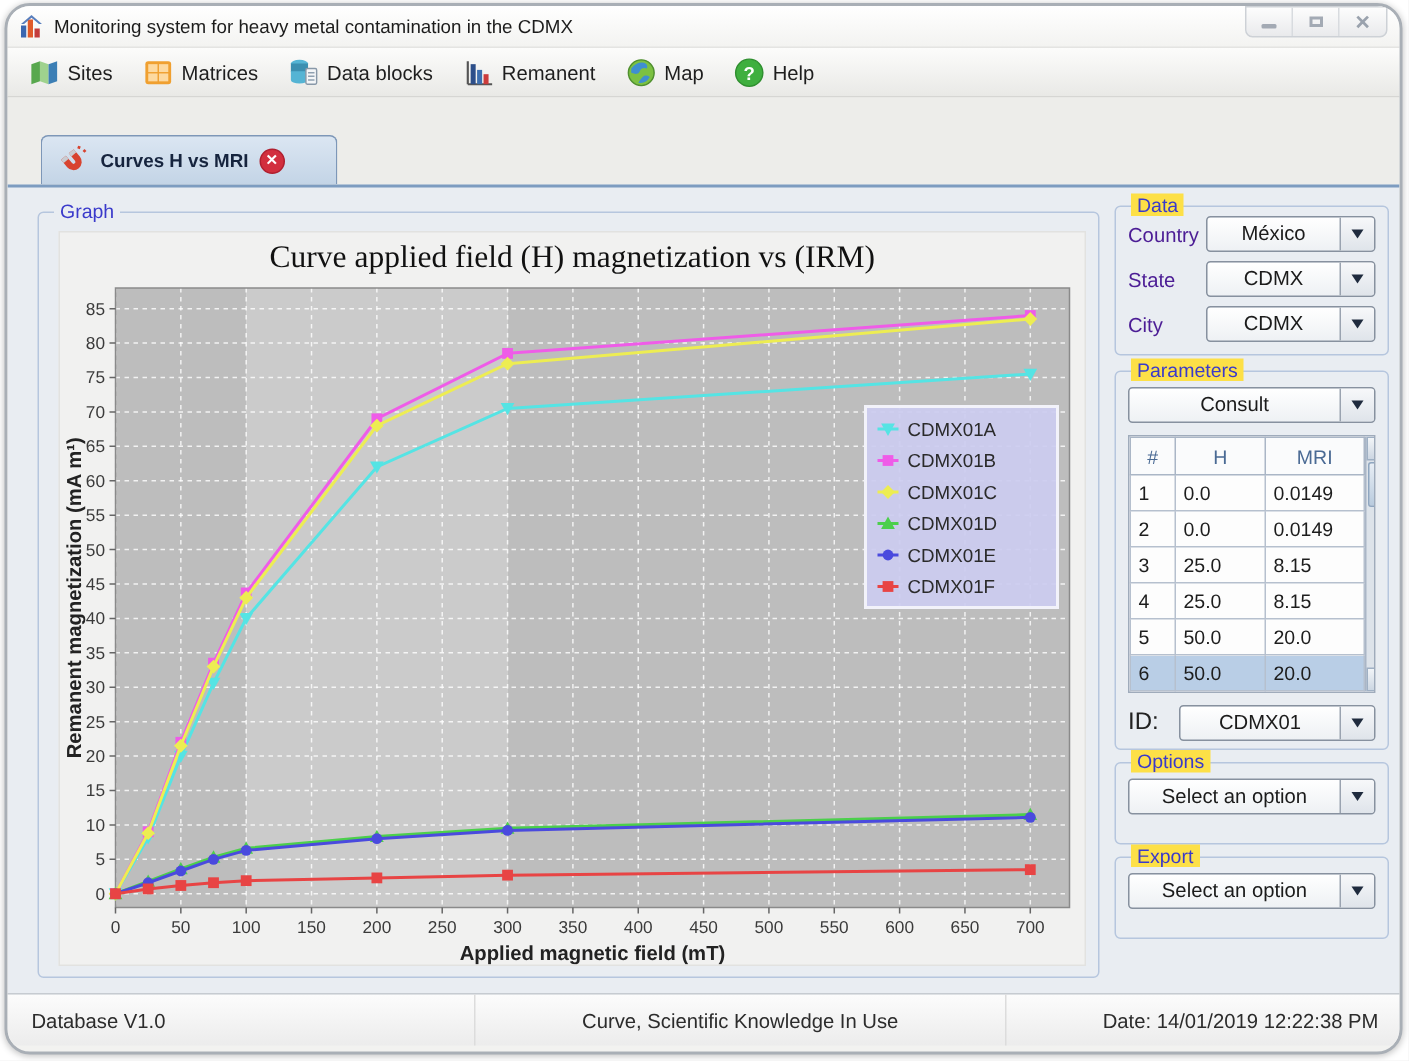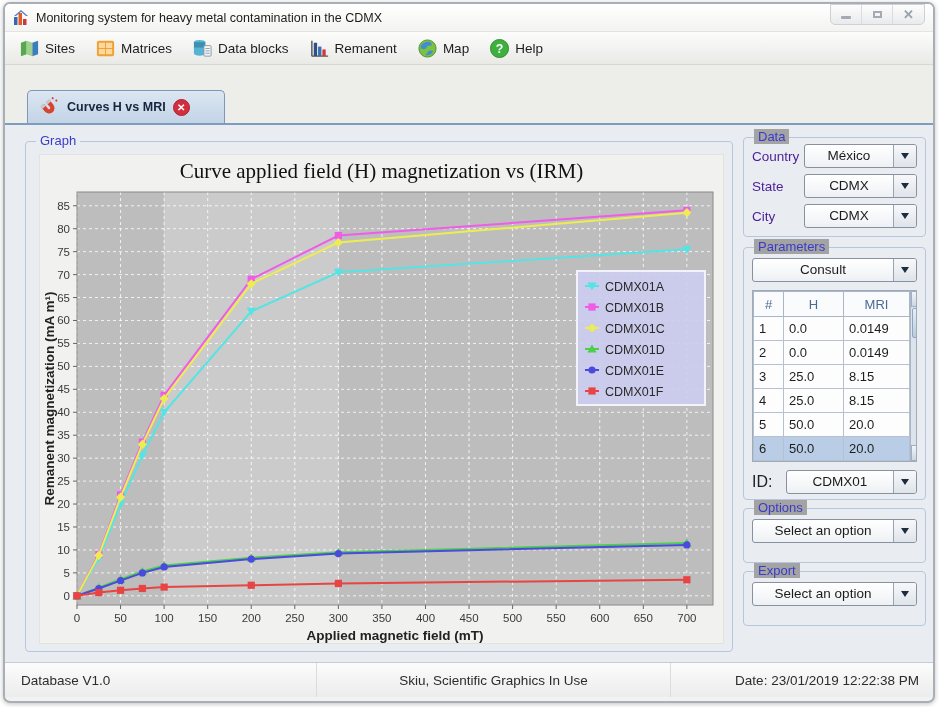--- a/index.html
+++ b/index.html
@@ -3,21 +3,21 @@
 <meta charset="utf-8">
 <style>
   * { box-sizing: border-box; }
   html,body { margin:0; padding:0; }
   body {
     width:939px; height:707px; position:relative; overflow:hidden;
     background:#ffffff; font-family:"Liberation Sans", sans-serif; color:#222;
   }
   .window {
     position:absolute; left:3px; top:2px; width:932px; height:701px;
-    border:2px solid #a9afb6; border-radius:7px; background:#f2f2f0;
+    border:2px solid #a9afb6; border-radius:17px; background:#f2f2f0;
     box-shadow:0 1px 5px rgba(0,0,0,.25); overflow:hidden;
   }
   
   .titlebar {
     height:27px; display:flex; align-items:center; padding:0 8px;
     background:linear-gradient(#ffffff,#f3f3f1);
   }
   .app-icon { width:17px; height:16px; margin-right:6px; flex:0 0 auto; }
   .title-text { font-size:12.5px; color:#1c1c1c; }
   .win-controls {
@@ -82,21 +82,21 @@
     text-align:center; margin-top:4px; height:28px;
   }
   #chart-svg { display:block; margin:0 auto; }
   
   .sidebar { position:absolute; left:736px; top:0; right:5px; bottom:0; }
   .panel-data   { left:2px; right:2px; top:12px;  height:100px; }
   .panel-params { left:2px; right:2px; top:122px; height:253px; }
   .panel-opts   { left:2px; right:2px; top:383px; height:55px; }
   .panel-export { left:2px; right:2px; top:446px; height:55px; }
   .sidebar .fieldset { position:absolute; }
-  .sidebar .ftitle { background:#a3a3a3; }
+  .sidebar .ftitle { background:#fde047; }
   .frow { display:flex; align-items:center; margin:6px 8px 0 8px; }
   .frow .flabel { width:52px; font-size:13.5px; color:#4c1d95; }
   .combo {
     flex:1; height:24px; display:flex; align-items:stretch;
     border:1px solid #87919f; border-radius:3px; overflow:hidden;
     background:linear-gradient(#ffffff,#eef1f4);
     text-align:center;
   }
   .combo .cval { flex:1; font-size:13.5px; padding:3px 6px; color:#1b1b1b; white-space:nowrap; overflow:hidden; }
   .combo .cbtn {
@@ -571,17 +571,17 @@
               </span>
           </div>
         </div>
       </div>
 
     </div>
   </div>
 
   <div class="statusbar">
     <div class="status-cell status-left">Database V1.0</div>
-    <div class="status-cell status-center">Skiu, Scientific Graphics In Use</div>
-    <div class="status-cell status-right">Date: 23/01/2019 12:22:38 PM</div>
+    <div class="status-cell status-center">Curve, Scientific Knowledge In Use</div>
+    <div class="status-cell status-right">Date: 14/01/2019 12:22:38 PM</div>
   </div>
 
 </div>
 
 </body></html>

